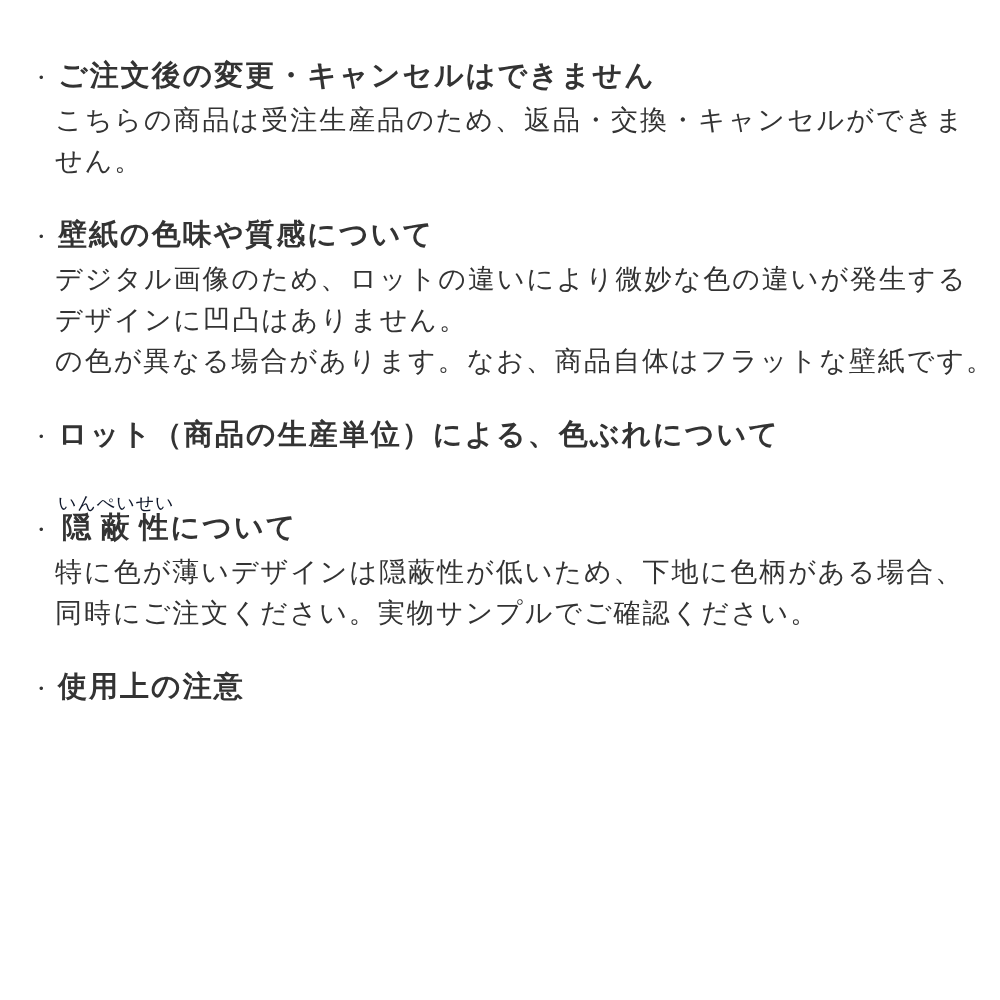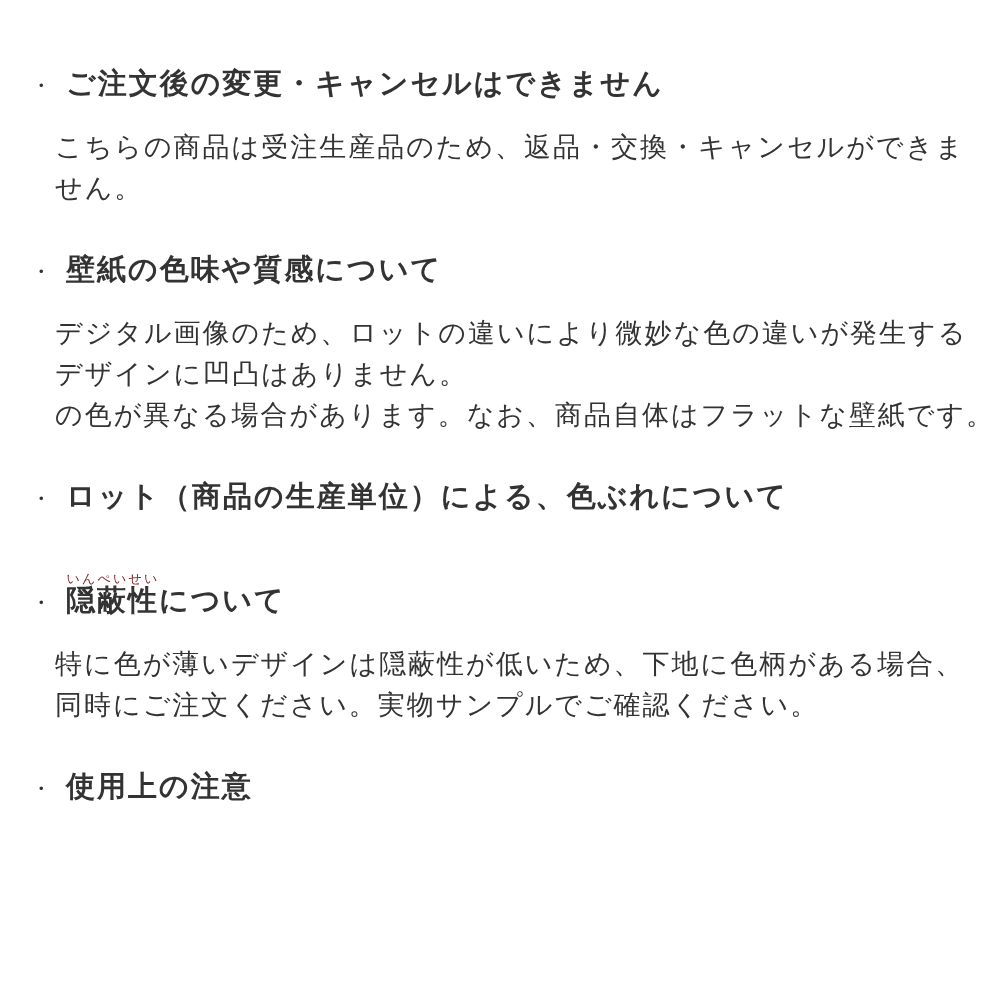--- a/index.html
+++ b/index.html
@@ -26,37 +26,37 @@
     display: flex;
     align-items: baseline;
   }
   .bullet {
     flex: 0 0 20px;
     width: 20px;
     font-size: 22px;
     line-height: 34px;
   }
   h2.title {
-    margin: 16px;
+    margin: 8px;
     font-size: 29px;
     font-weight: bold;
     letter-spacing: 2px;
     line-height: 34px;
   }
   ruby {
     ruby-position: over;
   }
   ruby rt {
-    font-size: 13px;
+    font-size: 18px;
     font-weight: normal;
     letter-spacing: 1px;
-    color: #7f1d1d;
+    color: #0f172a;
   }
   .body {
-    margin-top: 11px;
+    margin-top: 0;
     padding-left: 25px;
     font-size: 27px;
     font-weight: normal;
     letter-spacing: 2px;
     line-height: 41px;
   }
   .line {
     white-space: nowrap;
   }
 </style>

